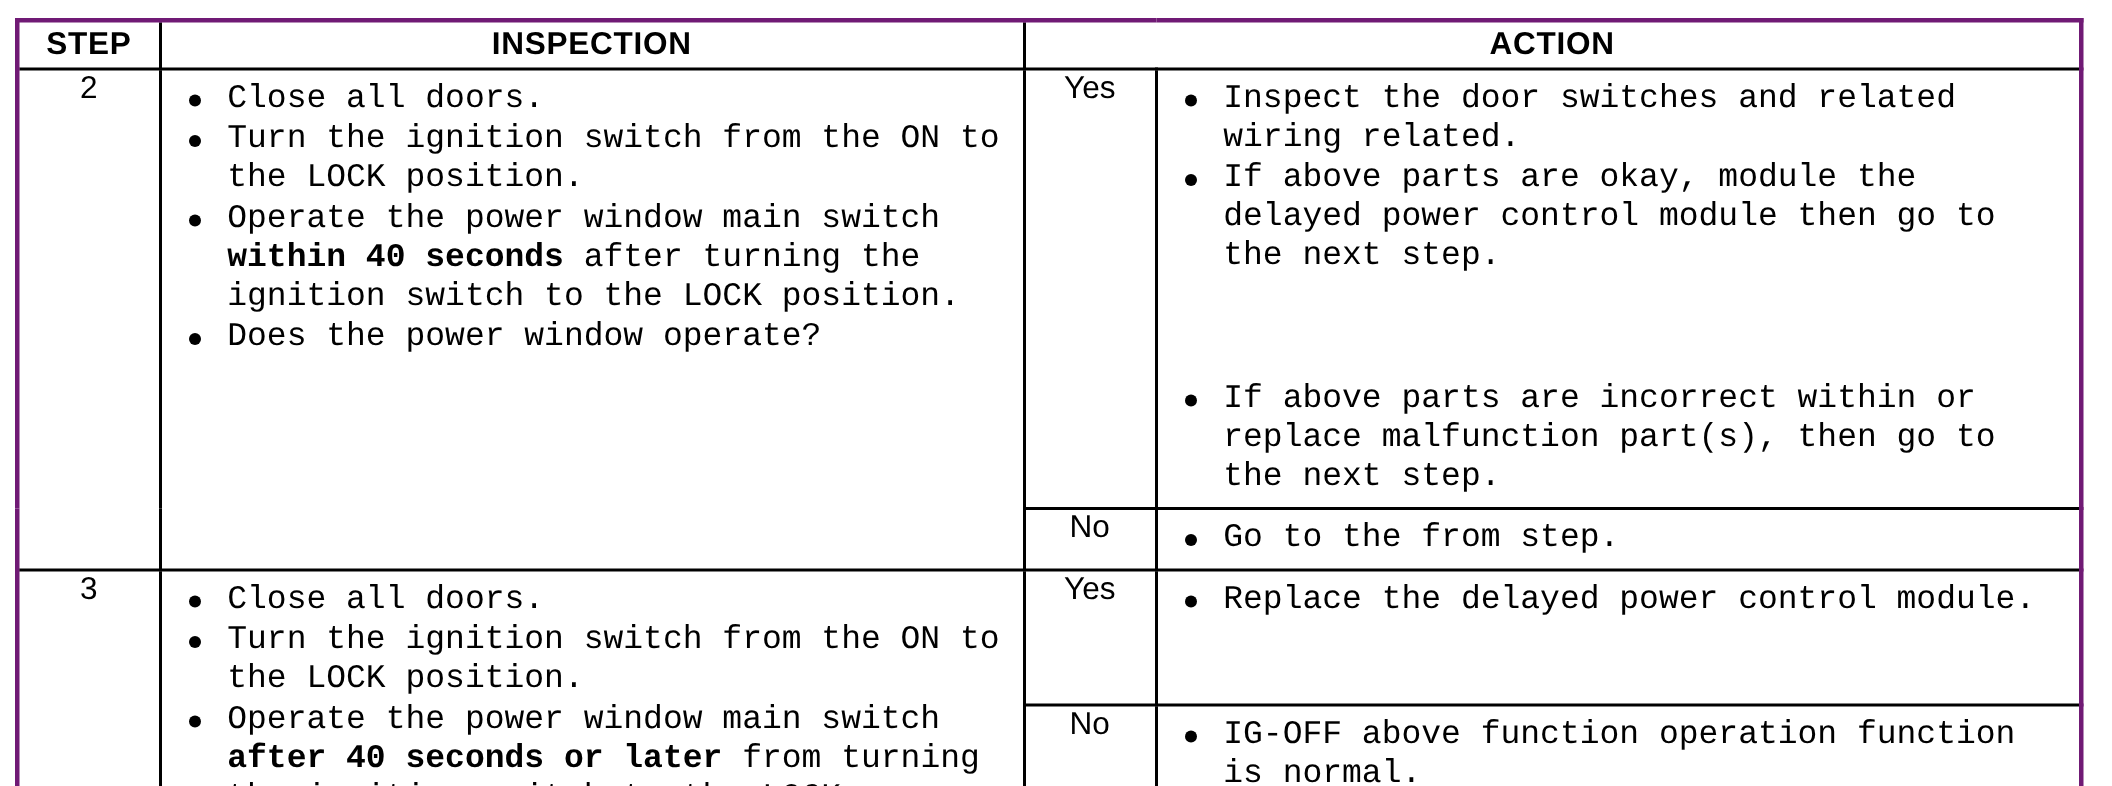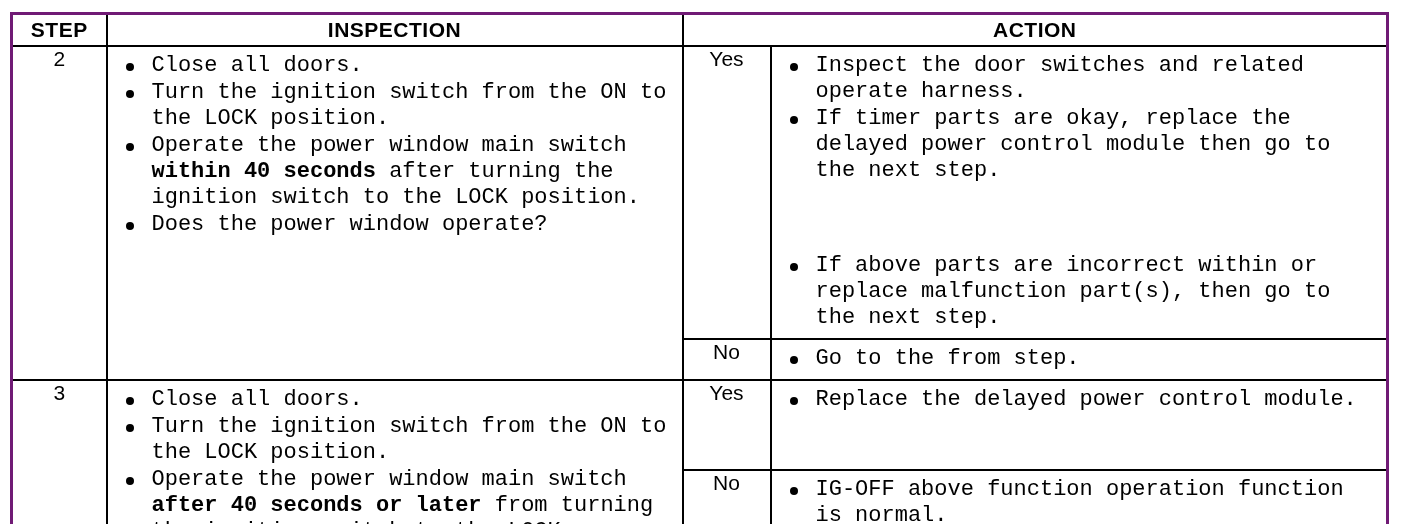--- a/index.html
+++ b/index.html
@@ -119,22 +119,22 @@
         <ul class="blist">
           <li>Close all doors.</li>
           <li>Turn the ignition switch from the ON to the LOCK position.</li>
           <li><span>Operate the power window main switch </span><b>within 40 seconds</b><span> after turning the ignition switch to the LOCK position.</span></li>
           <li>Does the power window operate?</li>
         </ul>
       </td>
       <td class="yn-cell">Yes</td>
       <td>
         <ul class="blist">
-          <li>Inspect the door switches and related operate harness.</li>
-          <li>If timer parts are okay, replace the delayed power control module then go to the next step.</li>
+          <li>Inspect the door switches and related wiring related.</li>
+          <li>If above parts are okay, module the delayed power control module then go to the next step.</li>
         </ul>
         <div class="spacer-gap"></div>
         <ul class="blist">
           <li>If above parts are incorrect within or replace malfunction part(s), then go to the next step.</li>
         </ul>
       </td>
     </tr>
     <tr>
       <td class="yn-cell">No</td>
       <td>

